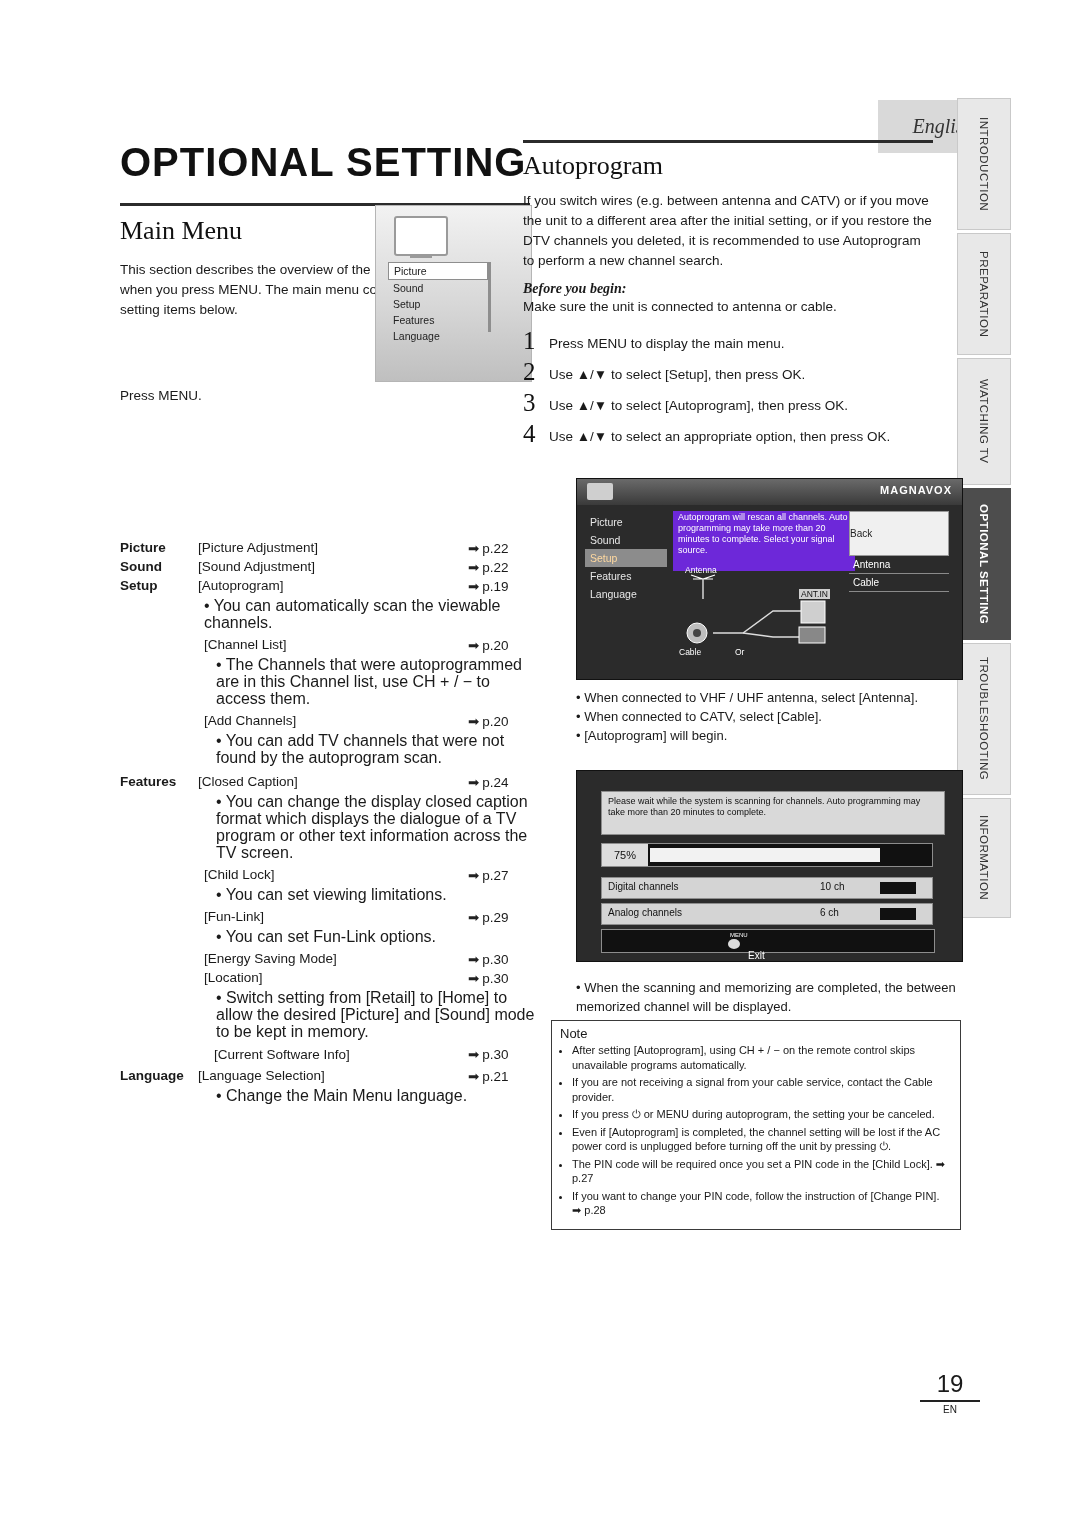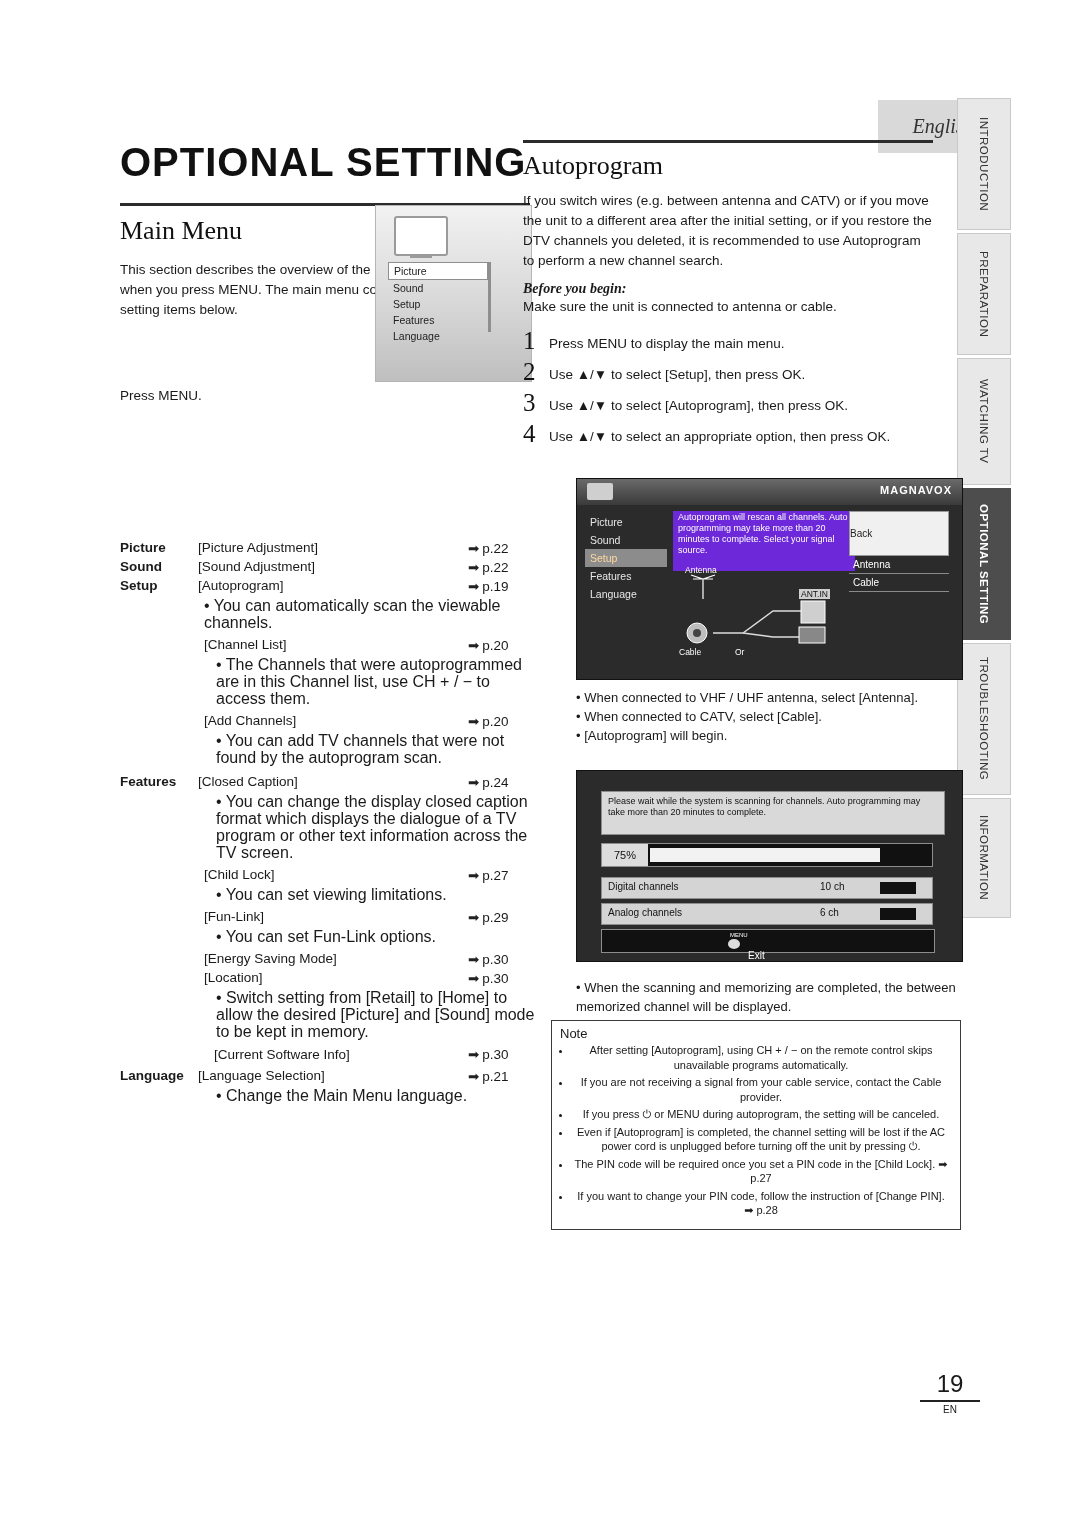--- a/index.html
+++ b/index.html
@@ -120,21 +120,21 @@
   .shot2 .rlab{position:absolute;left:6px;top:3px;}
   .shot2 .rval{position:absolute;left:218px;top:3px;}
   .shot2 .rbox{position:absolute;left:278px;top:4px;width:36px;height:12px;background:#111;}
   .shot2 .foot{position:absolute;left:24px;top:158px;width:332px;height:22px;background:#111;border:1px solid #8d8d8d;color:#fff;font-size:10px;}
 
   .rb{font-size:13px;line-height:19px;margin-left:10px;}
 
   
   .note{position:absolute;left:551px;top:1020px;width:408px;border:1px solid #3a3a3a;}
   .note h4{margin:0;padding:5px 8px 2px 8px;font-size:13px;font-weight:normal;}
-  .note ul{margin:0;padding:0 10px 8px 20px;font-size:11px;line-height:14.5px;text-align:center;}
+  .note ul{margin:0;padding:0 10px 8px 20px;font-size:11px;line-height:14.5px;}
   .note li{margin-bottom:3px;}
 
   
   .pageno{position:absolute;left:920px;top:1370px;text-align:center;width:60px;}
   .pageno .n{font-size:24px;font-weight:normal;}
   .pageno .line{height:2px;background:#222;margin:2px 0;}
   .pageno .en{font-size:10px;}
 </style>
 </head>
 <body>
@@ -354,21 +354,21 @@
 
   <div style="position:absolute;left:566px;top:978px;width:400px;">
     <div class="rb">• <span>When the scanning and memorizing are completed, the between memorized channel will be displayed.</span></div>
   </div>
 
   <div class="note">
     <h4>Note</h4>
     <ul>
       <li>After setting [Autoprogram], using CH + / − on the remote control skips unavailable programs automatically.</li>
       <li>If you are not receiving a signal from your cable service, contact the Cable provider.</li>
-      <li>If you press ⏻ or MENU during autoprogram, the setting will be canceled.</li>
+      <li>If you press ⏻ or MENU during autoprogram, the setting your be canceled.</li>
       <li>Even if [Autoprogram] is completed, the channel setting will be lost if the AC power cord is unplugged before turning off the unit by pressing ⏻.</li>
       <li>The PIN code will be required once you set a PIN code in the [Child Lock]. ➡ p.27</li>
       <li>If you want to change your PIN code, follow the instruction of [Change PIN]. ➡ p.28</li>
     </ul>
   </div>
 
   <div class="pageno">
     <div class="n">19</div>
     <div class="line"></div>
     <div class="en">EN</div>

